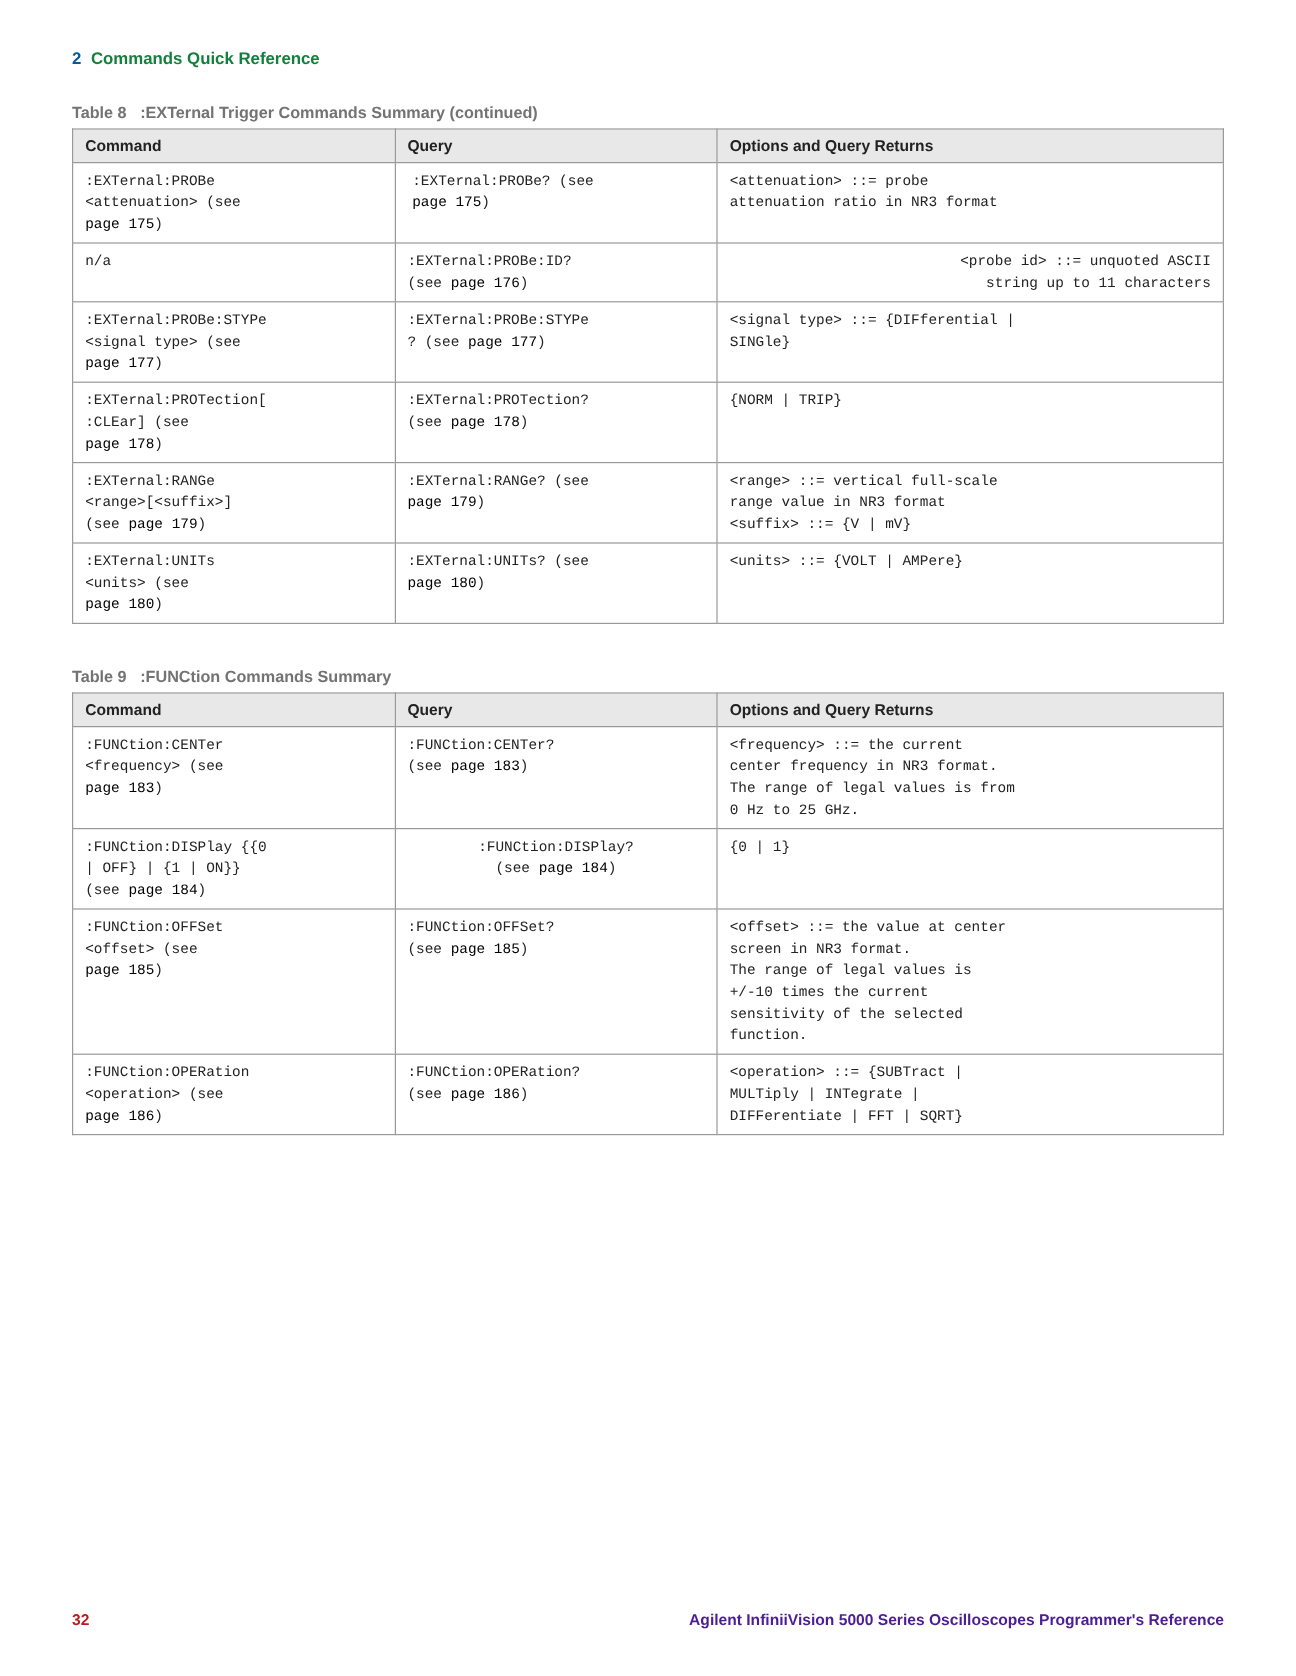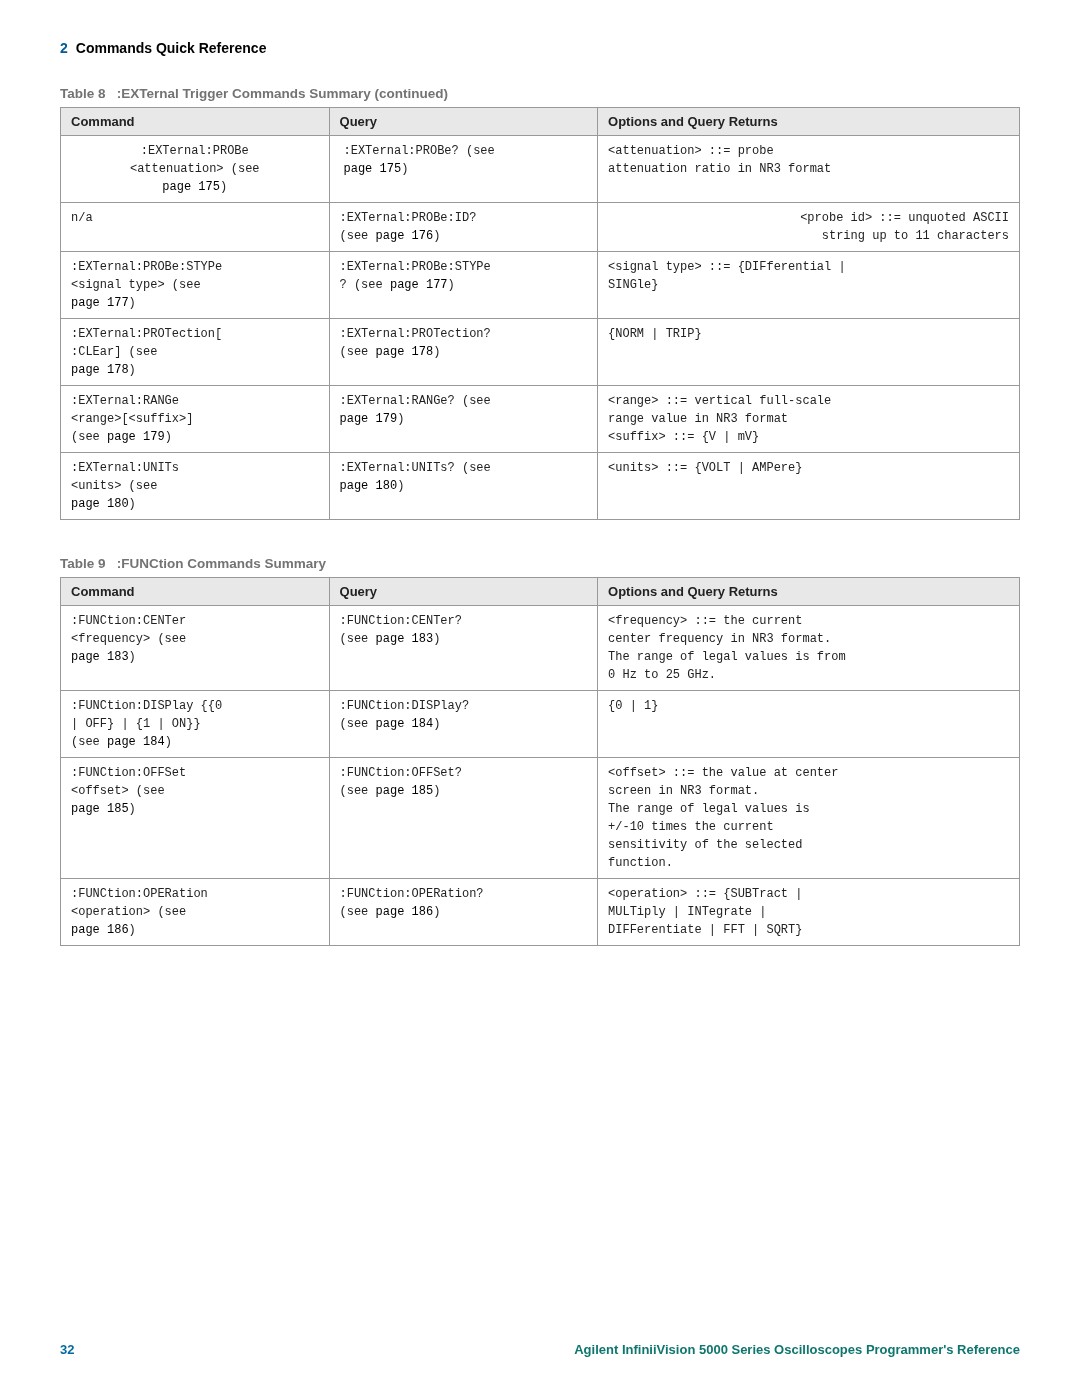--- a/index.html
+++ b/index.html
@@ -19,21 +19,21 @@
       margin-bottom: 30px;
     }
     .chapter-num {
       font-weight: bold;
       color: #005b96;
       font-size: 14px;
       margin-right: 8px;
     }
     .chapter-title {
       font-weight: bold;
-      color: #000000;
+      color: #15803d;
       font-size: 14px;
     }
 
     .table-section {
       margin-bottom: 36px;
     }
 
     .table-caption {
       font-size: 13.5px;
       font-weight: bold;
@@ -82,24 +82,24 @@
       bottom: 40px;
       left: 60px;
       right: 60px;
       display: flex;
       justify-content: space-between;
       align-items: center;
       font-size: 13px;
     }
     .footer-page {
       font-weight: bold;
-      color: #0369a1;
+      color: #b91c1c;
     }
     .footer-title {
-      color: #0f766e;
+      color: #4c1d95;
       font-weight: bold;
       font-size: 13px;
     }
 
     .blue { color: #000000; }
   </style>
 </head>
 <body>
 
 <div class="page-header">
@@ -115,21 +115,21 @@
   <table>
     <thead>
       <tr>
         <th class="col-command">Command</th>
         <th class="col-query">Query</th>
         <th class="col-options">Options and Query Returns</th>
       </tr>
     </thead>
     <tbody id="table8-body">
     <tr>
-          <td style="white-space: pre-wrap; text-align: center;">:EXTernal:PROBe
+          <td style="white-space: pre-wrap;">:EXTernal:PROBe
 &lt;attenuation&gt; (see
 <span class="blue">page 175</span>)</td>
           <td style="white-space: pre-wrap; padding-left: 14px;">:EXTernal:PROBe? (see
 <span class="blue">page 175</span>)</td>
           <td style="white-space: pre-wrap;">&lt;attenuation&gt; ::= probe
 attenuation ratio in NR3 format</td>
         </tr>
         <tr>
           <td style="white-space: pre-wrap;">n/a</td>
           <td style="white-space: pre-wrap;">:EXTernal:PROBe:ID?
@@ -198,21 +198,21 @@
 (see <span class="blue">page 183</span>)</td>
           <td style="white-space: pre-wrap;">&lt;frequency&gt; ::= the current
 center frequency in NR3 format.
 The range of legal values is from
 0 Hz to 25 GHz.</td>
         </tr>
         <tr>
           <td style="white-space: pre-wrap;">:FUNCtion:DISPlay {{0
 | OFF} | {1 | ON}}
 (see <span class="blue">page 184</span>)</td>
-          <td style="white-space: pre-wrap;">:FUNCtion:DISPlay?
+          <td style="white-space: pre-wrap; text-align: center;">:FUNCtion:DISPlay?
 (see <span class="blue">page 184</span>)</td>
           <td style="white-space: pre-wrap;">{0 | 1}</td>
         </tr>
         <tr>
           <td style="white-space: pre-wrap;">:FUNCtion:OFFSet
 &lt;offset&gt; (see
 <span class="blue">page 185</span>)</td>
           <td style="white-space: pre-wrap;">:FUNCtion:OFFSet?
 (see <span class="blue">page 185</span>)</td>
           <td style="white-space: pre-wrap;">&lt;offset&gt; ::= the value at center

